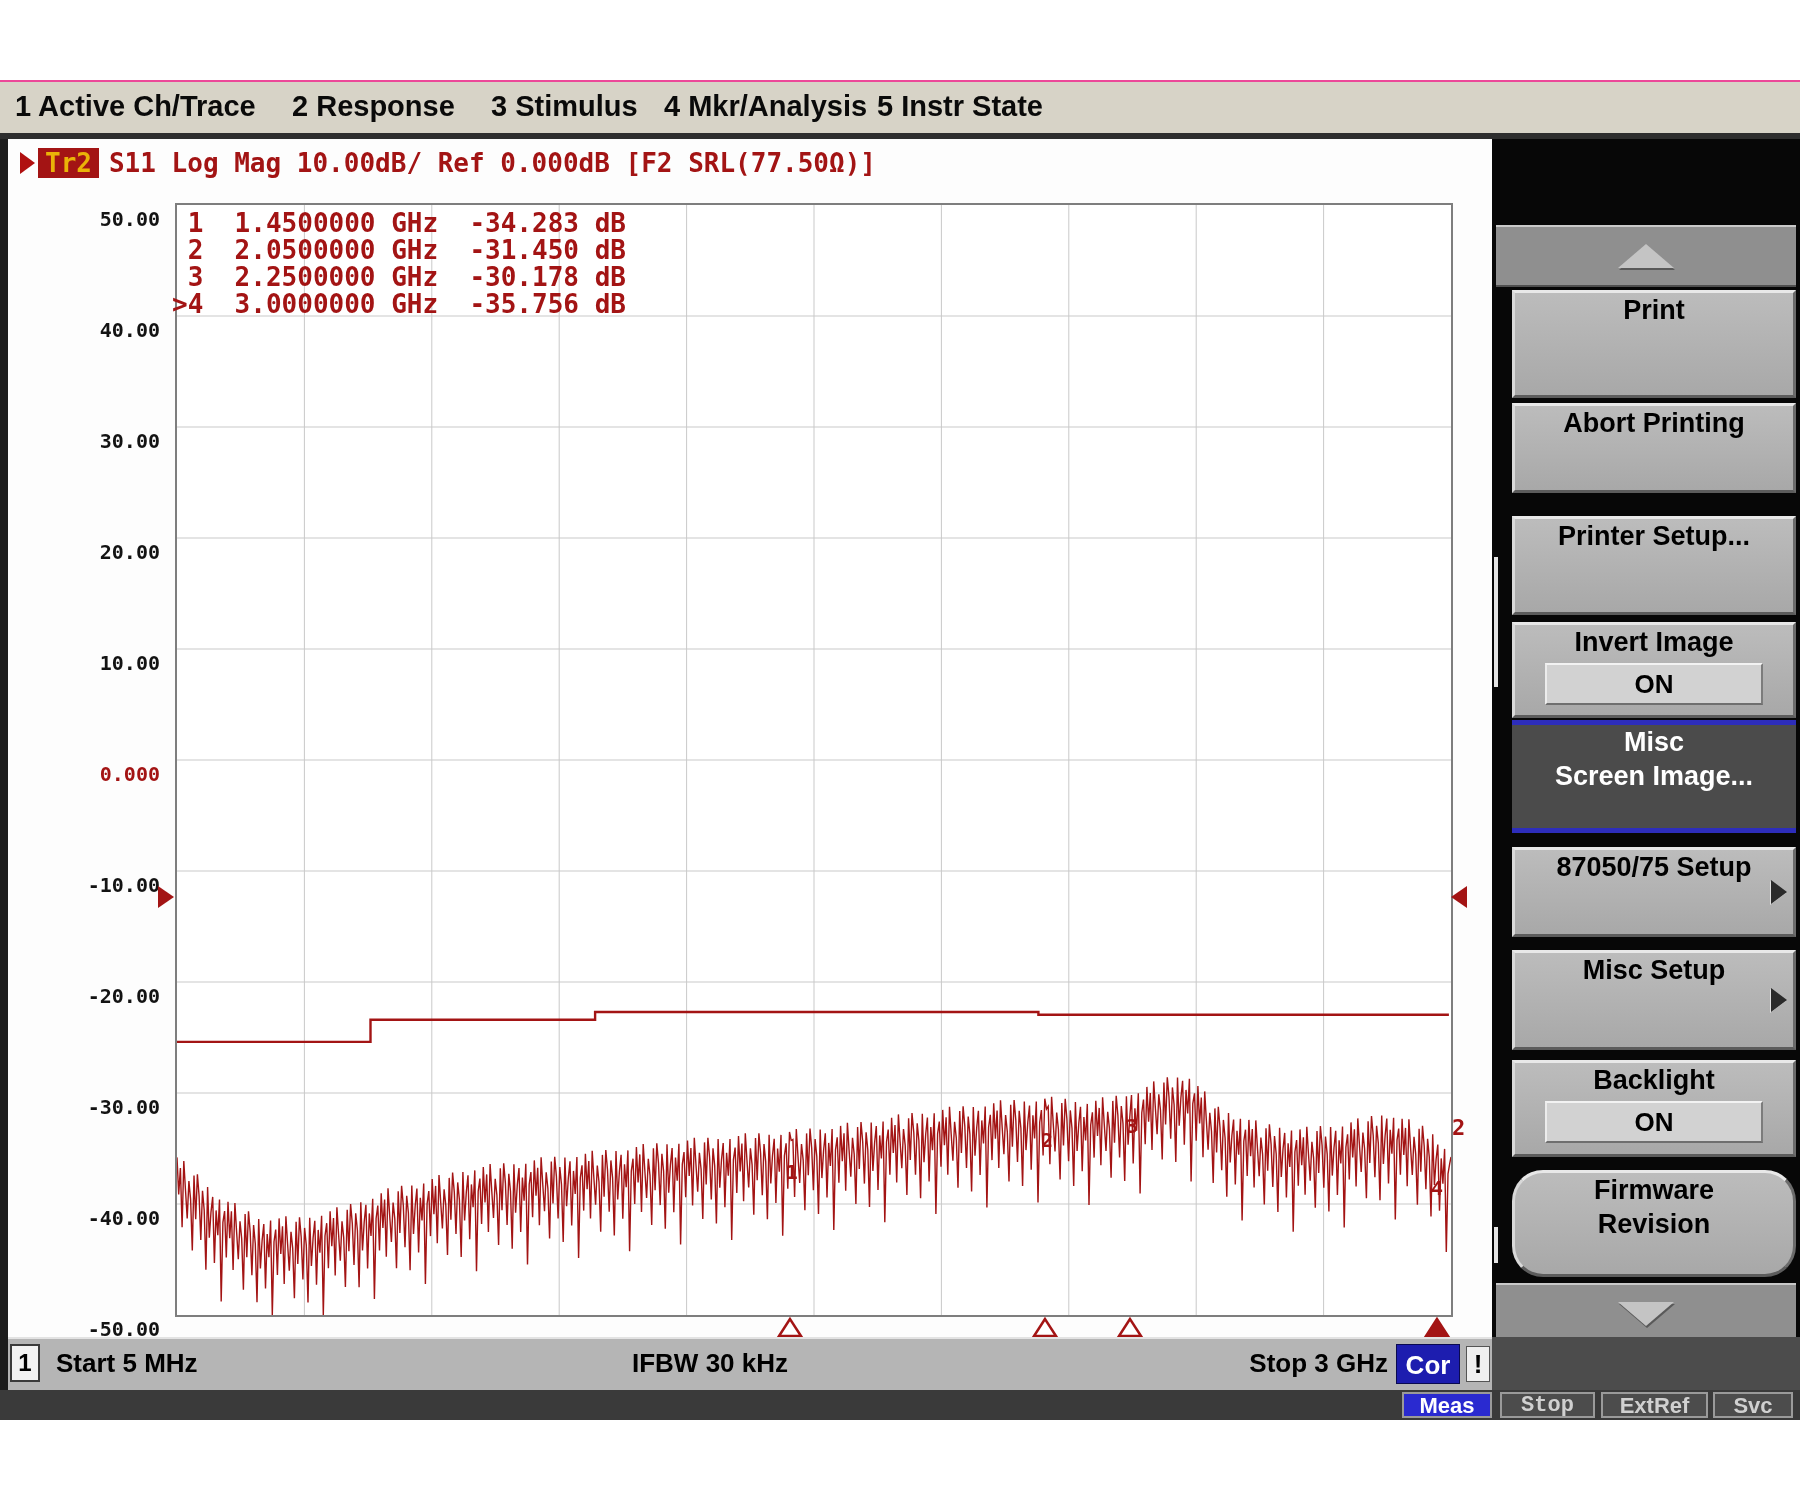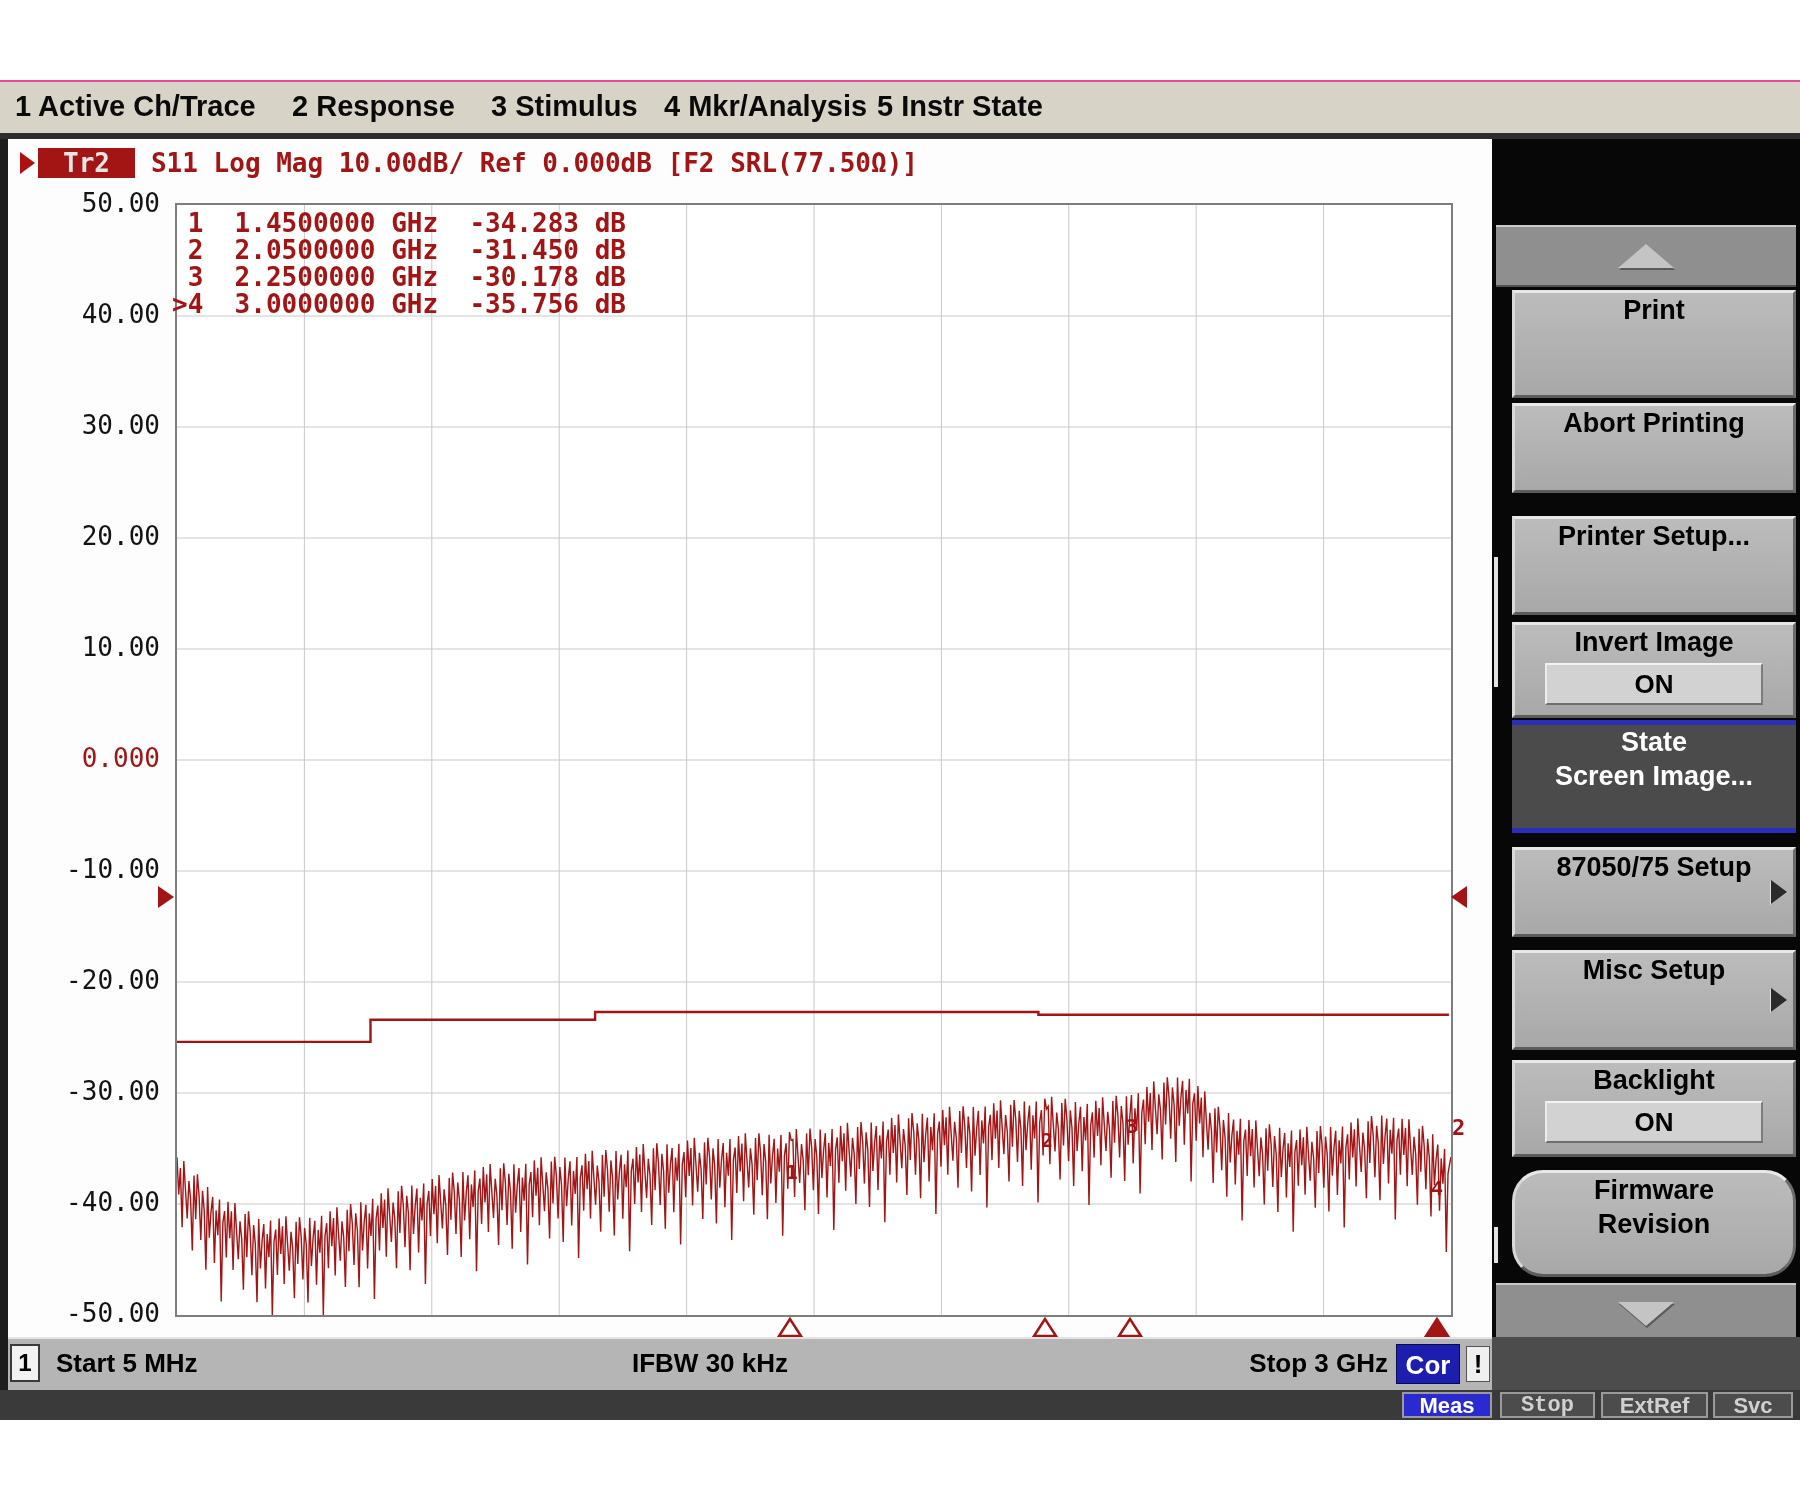--- a/index.html
+++ b/index.html
@@ -11,25 +11,25 @@
   .menubar-item{position:absolute;top:0;height:49px;line-height:49px;font-size:29px;font-weight:700;color:#0a0a0a;cursor:default;}
   #sepline{position:absolute;left:0;top:133px;width:1800px;height:6px;background:#2e2e2e;}
   
   #screen{position:absolute;left:0;top:139px;width:1800px;height:1251px;background:#fdfdfd;}
   #left-edge{position:absolute;left:0;top:0;width:8px;height:1251px;background:#1d1d1d;}
   
   #trace-info{position:absolute;left:20px;top:7px;height:34px;display:flex;align-items:center;
               font-family:"DejaVu Sans Mono",monospace;font-size:26px;font-weight:700;color:#a31414;white-space:pre;}
   #trace-arrow{width:0;height:0;border-top:11px solid transparent;border-bottom:11px solid transparent;
                border-left:15px solid #b01010;margin-right:3px;}
-  #trace-label{background:#a31414;color:#e5e5e5;padding:0 25px;margin-right:16px;}
+  #trace-label{background:#a31414;color:#eab308;padding:0 7px;margin-right:10px;}
   
   #plot{position:absolute;left:175px;top:64px;width:1274px;height:1110px;background:#ffffff;border:2px solid #7e7e7e;}
   .ylabel{position:absolute;width:130px;text-align:right;font-family:"DejaVu Sans Mono",monospace;
-          font-size:26px;font-weight:400;color:#131313;transform:translateY(-50%);}
+          font-size:20px;font-weight:700;color:#131313;transform:translateY(-50%);margin-top:16px;}
   .ylabel.ref{color:#a31414;}
   #ref-arrow-left{position:absolute;left:158px;top:747px;width:0;height:0;
       border-top:11px solid transparent;border-bottom:11px solid transparent;border-left:16px solid #a31414;}
   #ref-arrow-right{position:absolute;left:1451px;top:747px;width:0;height:0;
       border-top:11px solid transparent;border-bottom:11px solid transparent;border-right:16px solid #a31414;}
   .mkr-row{position:absolute;left:172px;font-family:"DejaVu Sans Mono",monospace;font-size:26px;
            font-weight:700;color:#a31414;white-space:pre;}
   .axis-mkr{position:absolute;width:28px;height:24px;}
   #trace-end-label{position:absolute;left:1452px;top:976px;font-family:"DejaVu Sans Mono",monospace;
            font-size:22px;font-weight:700;color:#a31414;}
@@ -180,21 +180,21 @@
             <div class="skline">Abort Printing</div>
           </div>
           <div class="softkey" style="top: 377px; height: 99px;">
             <div class="skline">Printer Setup...</div>
           </div>
           <div class="softkey" style="top: 483px; height: 96px;">
             <div class="skline">Invert Image</div>
             <div class="toggle-on">ON</div>
           </div>
           <div class="softkey active" style="top: 581px; height: 113px;">
-            <div class="skline">State</div>
+            <div class="skline">Misc</div>
             <div class="skline">Screen Image...</div>
           </div>
           <div class="softkey" style="top: 708px; height: 90px;">
             <div class="skline">87050/75 Setup</div>
             <span class="arrow-right"></span>
           </div>
           <div class="softkey" style="top: 811px; height: 100px;">
             <div class="skline">Misc Setup</div>
             <span class="arrow-right"></span>
           </div>

